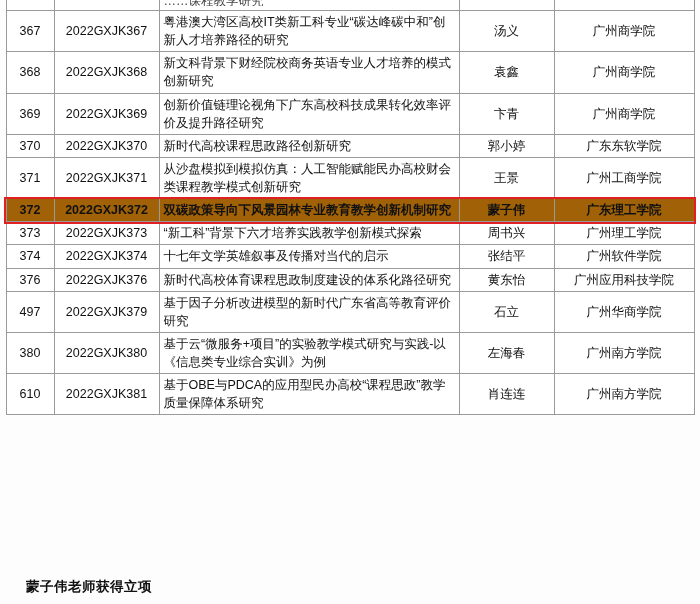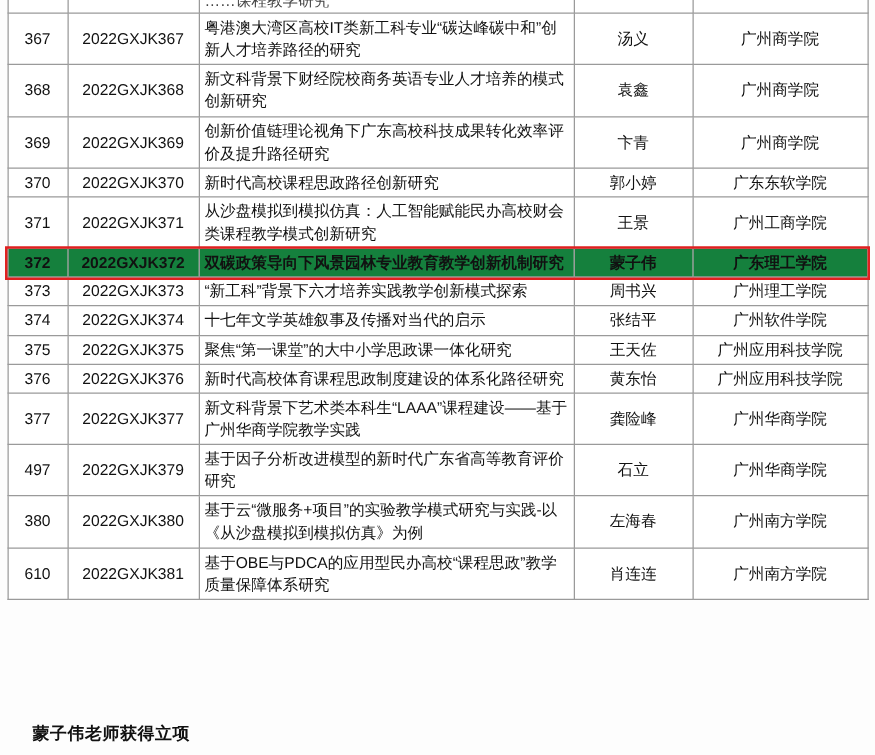--- a/index.html
+++ b/index.html
@@ -63,21 +63,21 @@
     overflow: hidden;
   }
   tr.clipped td .clip-inner {
     height: 10px;
     overflow: hidden;
     line-height: 10px;
     margin-top: -8px;
     font-size: 12.5px;
   }
   tr.highlight td {
-    background: #15803d;
+    background: #a16207;
     font-weight: bold;
   }
   
   .red-box {
     position: absolute;
     left: 6px;
     top: 183px;
     width: 688px;
     height: 42px;
     border: 2px solid #e02020;
@@ -176,51 +176,37 @@
           <td class="org">广州理工学院</td>
         </tr>
         <tr>
           <td class="no">374</td>
           <td class="code">2022GXJK374</td>
           <td class="title">十七年文学英雄叙事及传播对当代的启示</td>
           <td class="person">张结平</td>
           <td class="org">广州软件学院</td>
         </tr>
         <tr>
-          <td class="no">375</td>
-          <td class="code">2022GXJK375</td>
-          <td class="title">聚焦“第一课堂”的大中小学思政课一体化研究</td>
-          <td class="person">王天佐</td>
-          <td class="org">广州应用科技学院</td>
-        </tr>
-        <tr>
           <td class="no">376</td>
           <td class="code">2022GXJK376</td>
           <td class="title">新时代高校体育课程思政制度建设的体系化路径研究</td>
           <td class="person">黄东怡</td>
           <td class="org">广州应用科技学院</td>
         </tr>
         <tr>
-          <td class="no">377</td>
-          <td class="code">2022GXJK377</td>
-          <td class="title">新文科背景下艺术类本科生“LAAA”课程建设——基于广州华商学院教学实践</td>
-          <td class="person">龚险峰</td>
-          <td class="org">广州华商学院</td>
-        </tr>
-        <tr>
           <td class="no">497</td>
           <td class="code">2022GXJK379</td>
           <td class="title">基于因子分析改进模型的新时代广东省高等教育评价研究</td>
           <td class="person">石立</td>
           <td class="org">广州华商学院</td>
         </tr>
         <tr>
           <td class="no">380</td>
           <td class="code">2022GXJK380</td>
-          <td class="title">基于云“微服务+项目”的实验教学模式研究与实践-以《从沙盘模拟到模拟仿真》为例</td>
+          <td class="title">基于云“微服务+项目”的实验教学模式研究与实践-以《信息类专业综合实训》为例</td>
           <td class="person">左海春</td>
           <td class="org">广州南方学院</td>
         </tr>
         <tr>
           <td class="no">610</td>
           <td class="code">2022GXJK381</td>
           <td class="title">基于OBE与PDCA的应用型民办高校“课程思政”教学质量保障体系研究</td>
           <td class="person">肖连连</td>
           <td class="org">广州南方学院</td>
         </tr>

